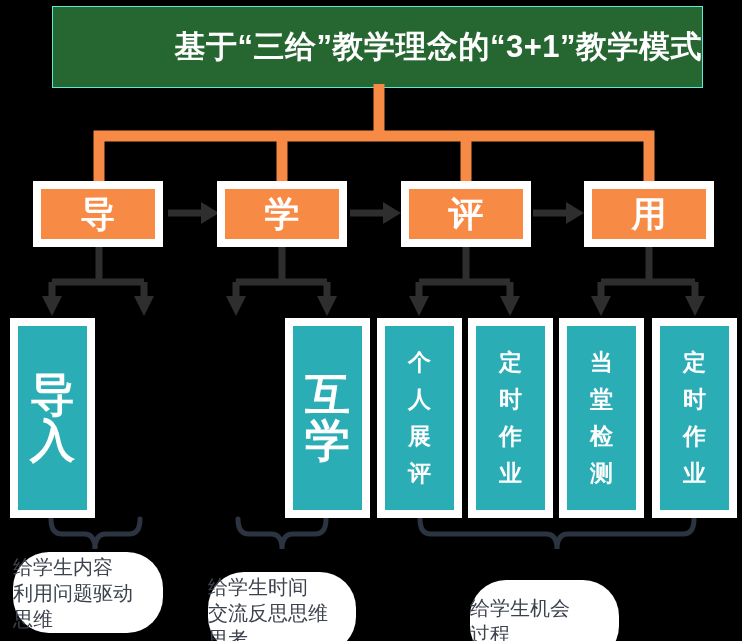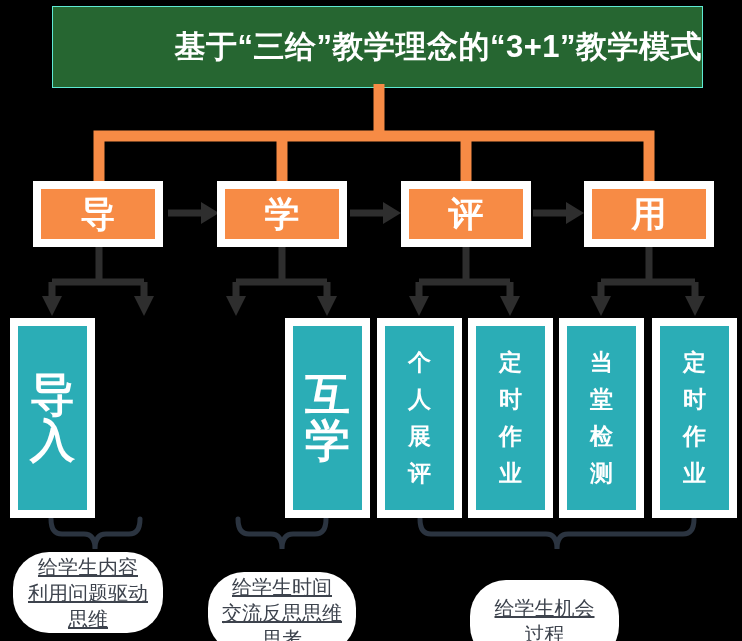--- a/index.html
+++ b/index.html
@@ -44,22 +44,22 @@
     color:#fff;font-weight:bold;font-size:23px;line-height:37px;
     width:1em;word-break:break-all;text-align:center;
   }
   .col.two .col-label{font-size:45px;line-height:46px;}
   .c1{left:10px}.c2{left:102px}.c3{left:193px}.c4{left:285px}
   .c5{left:377px}.c6{left:468px}.c7{left:559px}.c8{left:652px}
 
   
   .pill{
     position:absolute;z-index:3;background:#fff;border-radius:36px;
-    display:flex;flex-direction:column;align-items:center;justify-content:center;
-    color:var(--pill_text,#3d434d);font-size:20px;line-height:26px;text-align:center;text-decoration:underline;
+    display:flex;flex-direction:column;align-items:flex-start;justify-content:center;
+    color:var(--pill_text,#3d434d);font-size:20px;line-height:26px;text-align:center;
   }
   .p1{left:13px;top:552px;width:150px;height:81px;}
   .p2{left:208px;top:552px;width:148px;height:81px;margin-top:20px;}
   .p3{left:470px;top:553px;width:149px;height:82px;margin-top:27px;}
 
   
   .orange-line{stroke:var(--orange,#f78b45);stroke-width:11;fill:none;}
   .flow-line{stroke:var(--arrow_dark,#2e2e2e);stroke-width:7;fill:none;}
   .flow-head{fill:var(--arrow_dark,#2e2e2e);stroke:none;}
   .brace-line{stroke:var(--brace,#2b3440);stroke-width:5;fill:none;stroke-linecap:round;}

